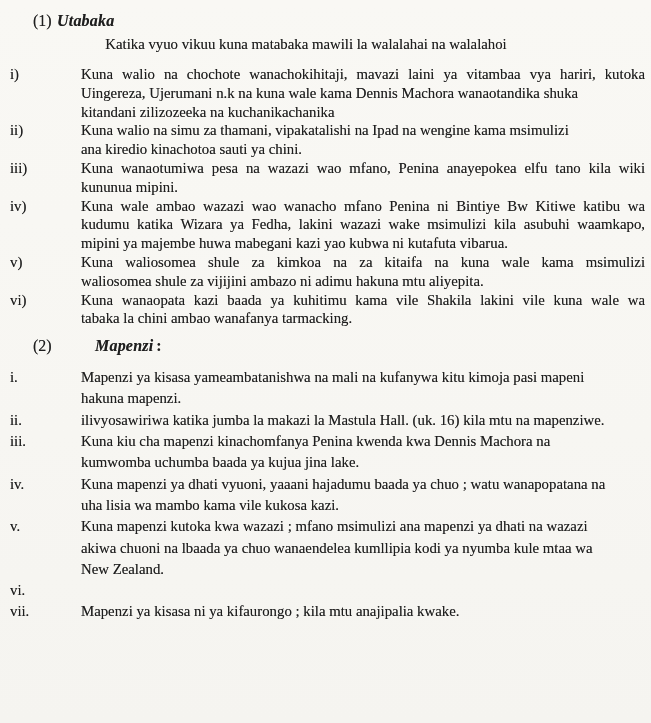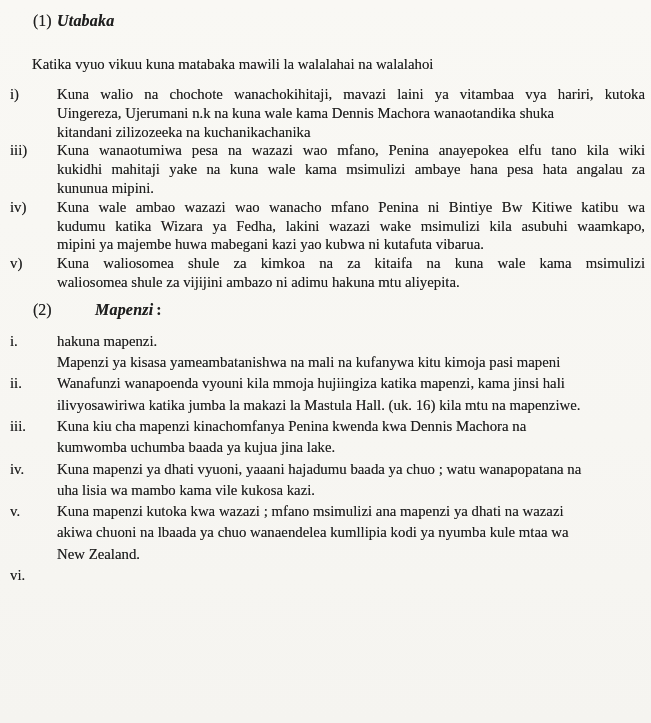--- a/index.html
+++ b/index.html
@@ -40,40 +40,41 @@
   .heading .title {
     font-weight: bold;
     font-style: italic;
     letter-spacing: 0.2px;
   }
   .heading .colon {
     font-weight: bold;
     padding-left: 3px;
   }
   .intro {
-    margin-top: 24px;
+    margin-top: 4px;
     margin-left: 32px;
     line-height: 19px;
     white-space: nowrap;
+    text-align: center;
   }
   .list { margin-top: 11px; }
   .item { display: flex; }
   .marker-col {
     flex: none;
     width: 57px;
     padding-left: 10px;
     box-sizing: border-box;
   }
   .body-col {
     flex: none;
     width: 588px;
   }
   .list-1 .line, .list-1 .marker-col { line-height: 18.8px; }
   .list-2 .line, .list-2 .marker-col { line-height: 21.3px; }
-  .line { white-space: nowrap; }
+  .line { white-space: nowrap; margin-left: 24px; }
   .line.j {
     white-space: normal;
     text-align: justify;
     text-align-last: justify;
   }
   .heading-2 { margin-top: 7px; }
   .list-2 { margin-top: 11px; }
 </style>
 </head>
 <body>
@@ -90,26 +91,32 @@
 
     <div class="item">
       <div class="marker-col">i)</div>
       <div class="body-col">
         <div class="line j">Kuna walio na chochote wanachokihitaji, mavazi laini ya vitambaa vya hariri, kutoka</div>
         <div class="line">Uingereza, Ujerumani n.k na kuna wale kama Dennis Machora wanaotandika shuka</div>
         <div class="line">kitandani zilizozeeka na kuchanikachanika</div>
       </div>
     </div>
 
+    <div class="item">
+      <div class="marker-col">ii)</div>
+      <div class="body-col">
+        <div class="line">Kuna walio na simu za thamani, vipakatalishi na Ipad na wengine kama msimulizi</div>
+        <div class="line">ana kiredio kinachotoa sauti ya chini.</div>
+      </div>
+    </div>
 
     <div class="item">
       <div class="marker-col">iii)</div>
       <div class="body-col">
         <div class="line j">Kuna wanaotumiwa pesa na wazazi wao mfano, Penina anayepokea elfu tano kila  wiki</div>
-        <div class="line j">kukidhi mahitaji yake na kuna wale kama msimulizi ambaye hana pesa hata angalau za</div>
         <div class="line">kununua mipini.</div>
       </div>
     </div>
 
     <div class="item">
       <div class="marker-col">iv)</div>
       <div class="body-col">
         <div class="line j">Kuna wale ambao wazazi wao wanacho mfano Penina ni Bintiye Bw Kitiwe katibu wa</div>
         <div class="line j">kudumu katika Wizara ya Fedha, lakini wazazi wake msimulizi kila asubuhi waamkapo,</div>
         <div class="line">mipini ya majembe huwa mabegani kazi yao kubwa ni kutafuta vibarua.</div>
@@ -117,41 +124,47 @@
     </div>
 
     <div class="item">
       <div class="marker-col">v)</div>
       <div class="body-col">
         <div class="line j">Kuna waliosomea shule za kimkoa na za kitaifa na kuna wale kama msimulizi</div>
         <div class="line">waliosomea shule za vijijini ambazo ni adimu hakuna mtu aliyepita.</div>
       </div>
     </div>
 
+    <div class="item">
+      <div class="marker-col">vi)</div>
+      <div class="body-col">
+        <div class="line j">Kuna wanaopata kazi baada ya kuhitimu kama vile Shakila lakini vile kuna wale wa</div>
+        <div class="line">tabaka la chini ambao wanafanya tarmacking.</div>
+      </div>
+    </div>
 
   </div>
 
   <div class="heading heading-2">
     <span class="num">(2)</span><span class="title">Mapenzi</span><span class="colon">:</span>
   </div>
 
   <div class="list list-2">
 
     <div class="item">
       <div class="marker-col">i.</div>
       <div class="body-col">
+        <div class="line">Mapenzi ya kisasa yameambatanishwa na mali na kufanywa kitu kimoja pasi mapeni</div>
         <div class="line">hakuna mapenzi.</div>
-        <div class="line">Mapenzi ya kisasa yameambatanishwa na mali na kufanywa kitu kimoja pasi mapeni</div>
       </div>
     </div>
 
     <div class="item">
       <div class="marker-col">ii.</div>
       <div class="body-col">
-        <div class="line">Wanafunzi wanapoenda vyouni kila mmoja hujiingiza katika mapenzi, kama jinsi hali</div>
         <div class="line">ilivyosawiriwa katika jumba la makazi la Mastula Hall. (uk. 16) kila mtu na mapenziwe.</div>
       </div>
     </div>
 
     <div class="item">
       <div class="marker-col">iii.</div>
       <div class="body-col">
         <div class="line">Kuna kiu cha mapenzi kinachomfanya Penina kwenda kwa Dennis Machora na</div>
         <div class="line">kumwomba uchumba baada ya kujua jina lake.</div>
       </div>
@@ -173,16 +186,22 @@
         <div class="line">New Zealand.</div>
       </div>
     </div>
 
     <div class="item">
       <div class="marker-col">vi.</div>
       <div class="body-col">
       </div>
     </div>
 
+    <div class="item">
+      <div class="marker-col">vii.</div>
+      <div class="body-col">
+        <div class="line">Mapenzi ya kisasa ni ya kifaurongo ; kila mtu anajipalia kwake.</div>
+      </div>
+    </div>
 
   </div>
 
 </div>
 
 </body></html>

